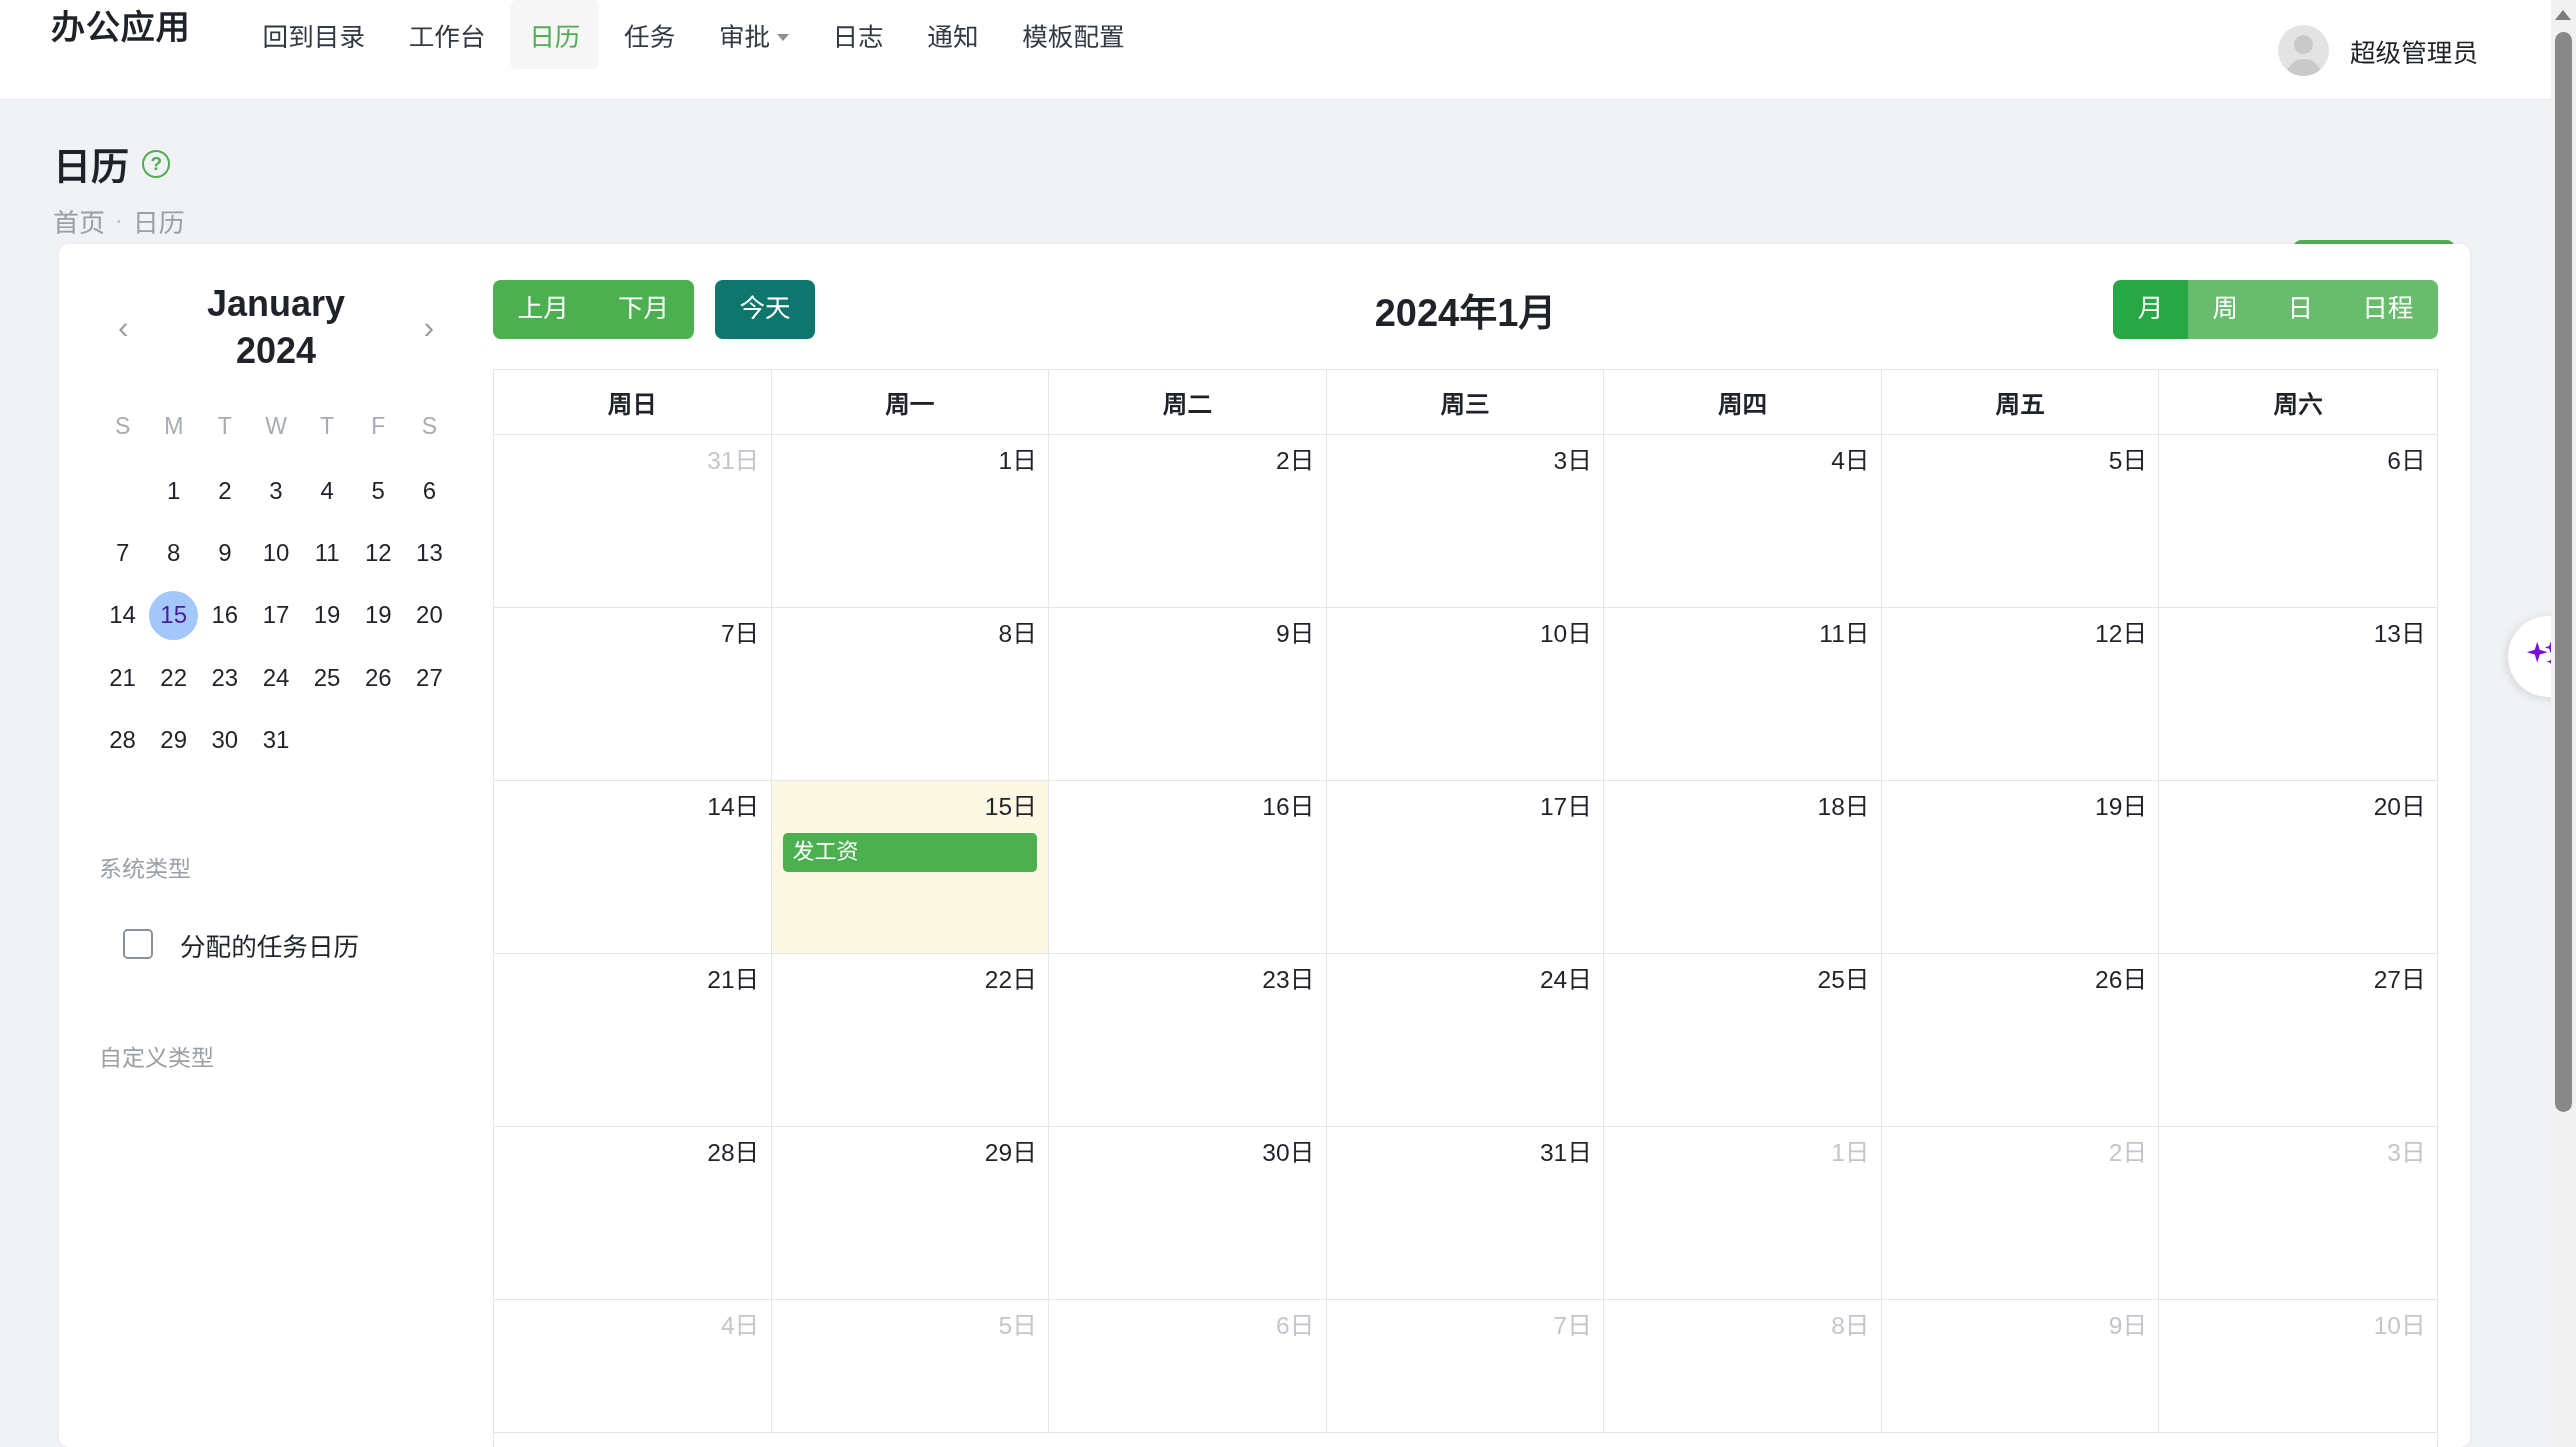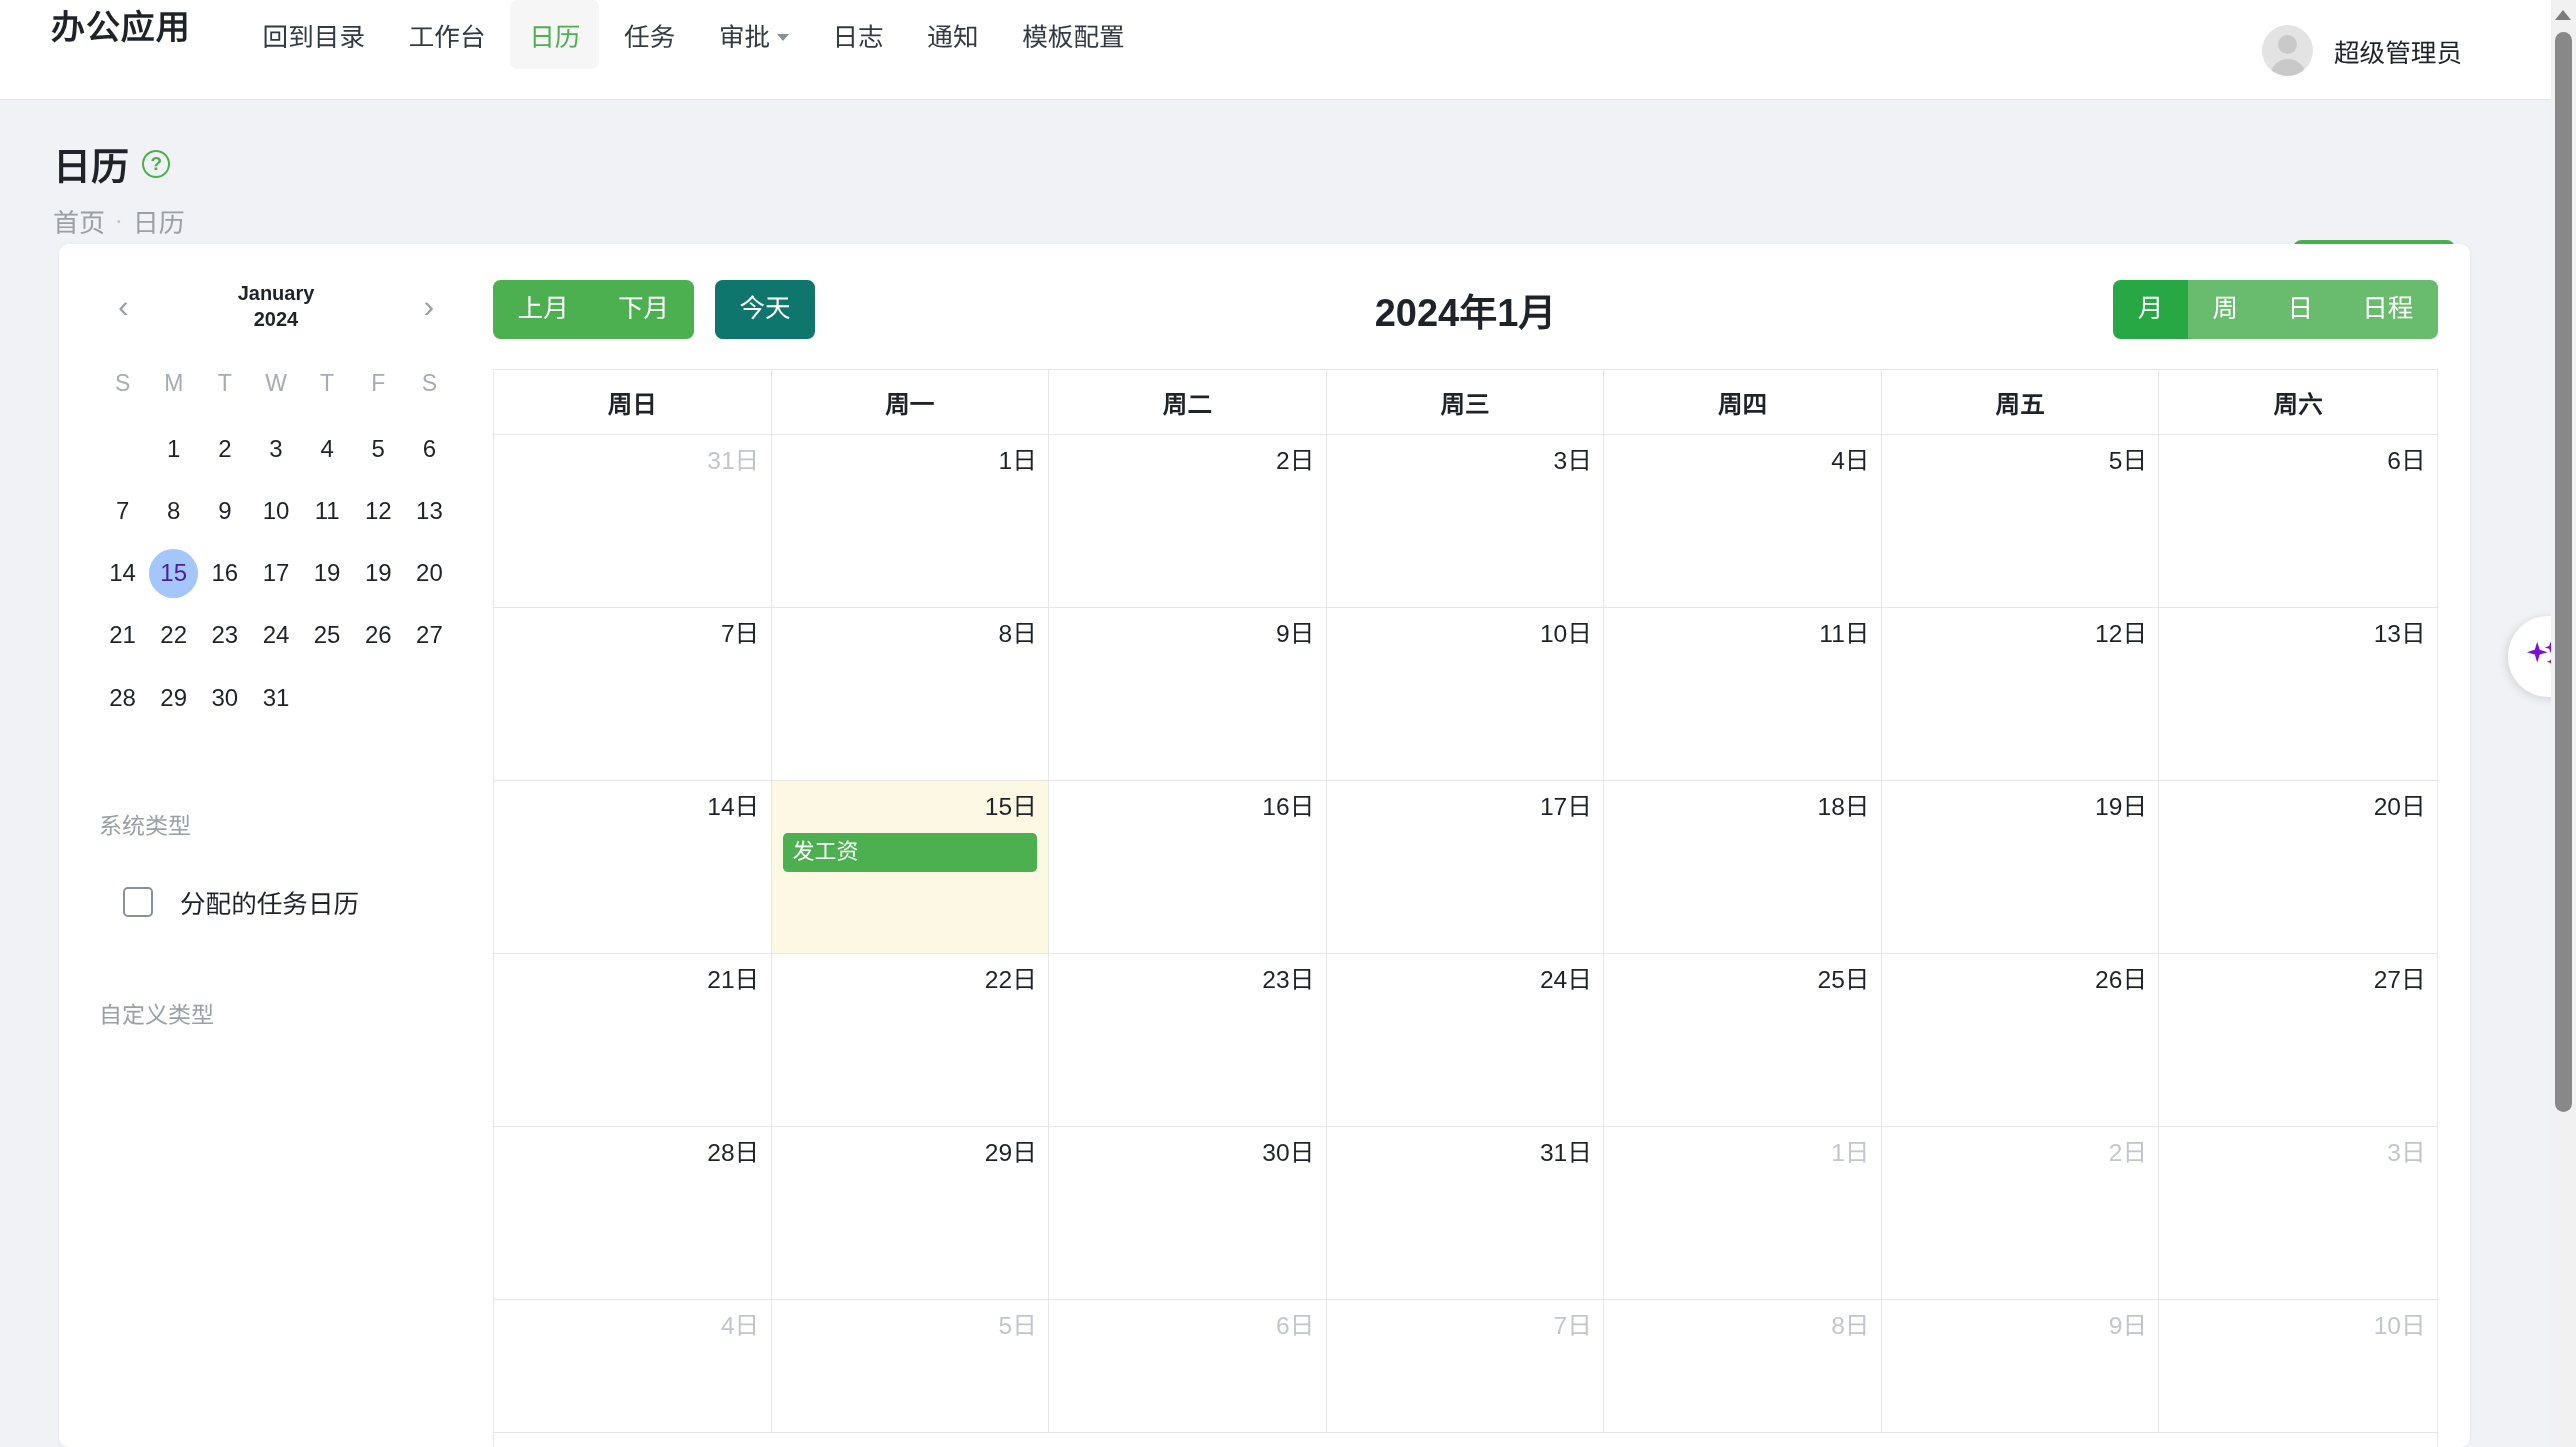--- a/index.html
+++ b/index.html
@@ -55,21 +55,21 @@
     display: inline-block;
     width: 0; height: 0;
     border-left: 6.6px solid transparent;
     border-right: 6.6px solid transparent;
     border-top: 7.6px solid #8a9099;
     position: relative;
     top: 2.8px;
   }
   .nav-right {
     position: absolute;
-    right: 114px;
+    right: 98px;
     top: 0;
     height: 100px;
     display: flex;
     align-items: center;
     gap: 21px;
   }
   .avatar {
     width: 51px; height: 51px;
     border-radius: 50%;
     background: #e3e3e3;
@@ -183,21 +183,21 @@
   .mini-nav {
     font-size: 32px;
     color: #9aa0a6;
     cursor: pointer;
     user-select: none;
     line-height: 1;
     padding: 5.7px 7.6px;
   }
   .mini-title {
     text-align: center;
-    font-size: 20px;
+    font-size: 36px;
     font-weight: 700;
     color: #1f2329;
     line-height: 1.32;
   }
   .mini-grid {
     margin-top: 38px;
     display: grid;
     grid-template-columns: repeat(7, 1fr);
     row-gap: 13.3px;
     text-align: center;

